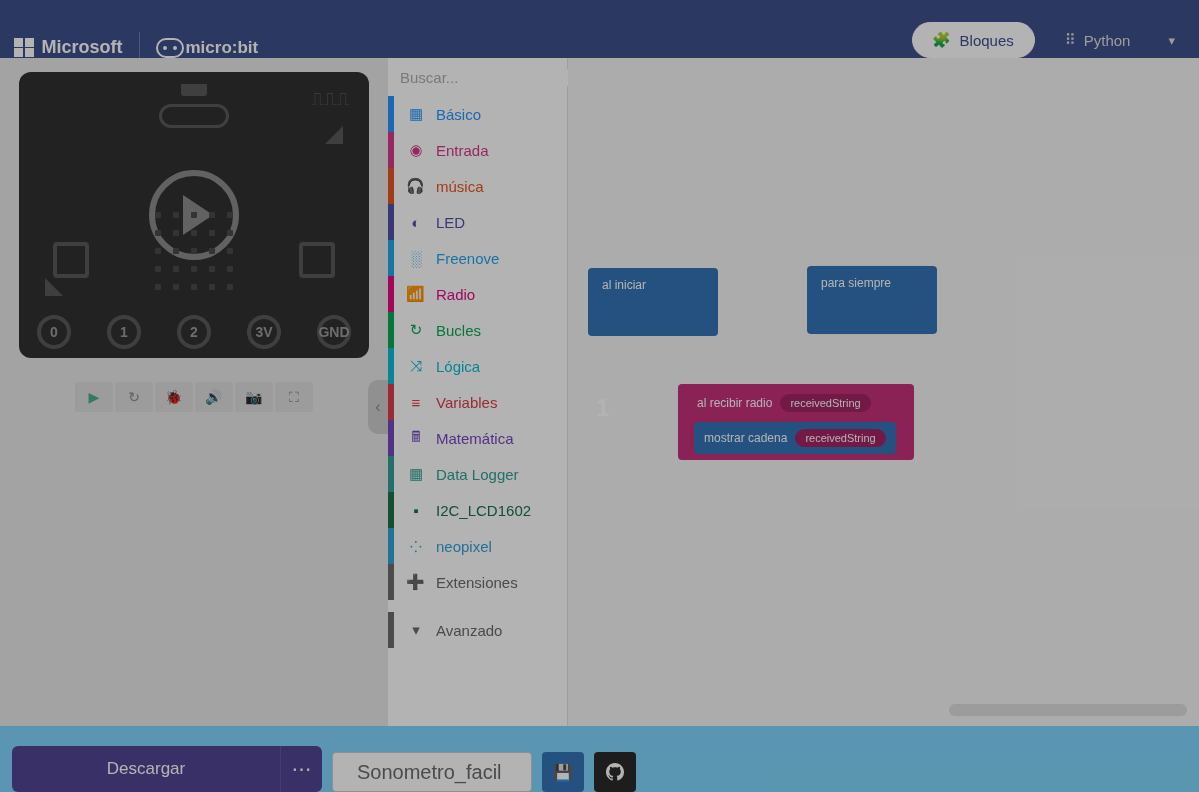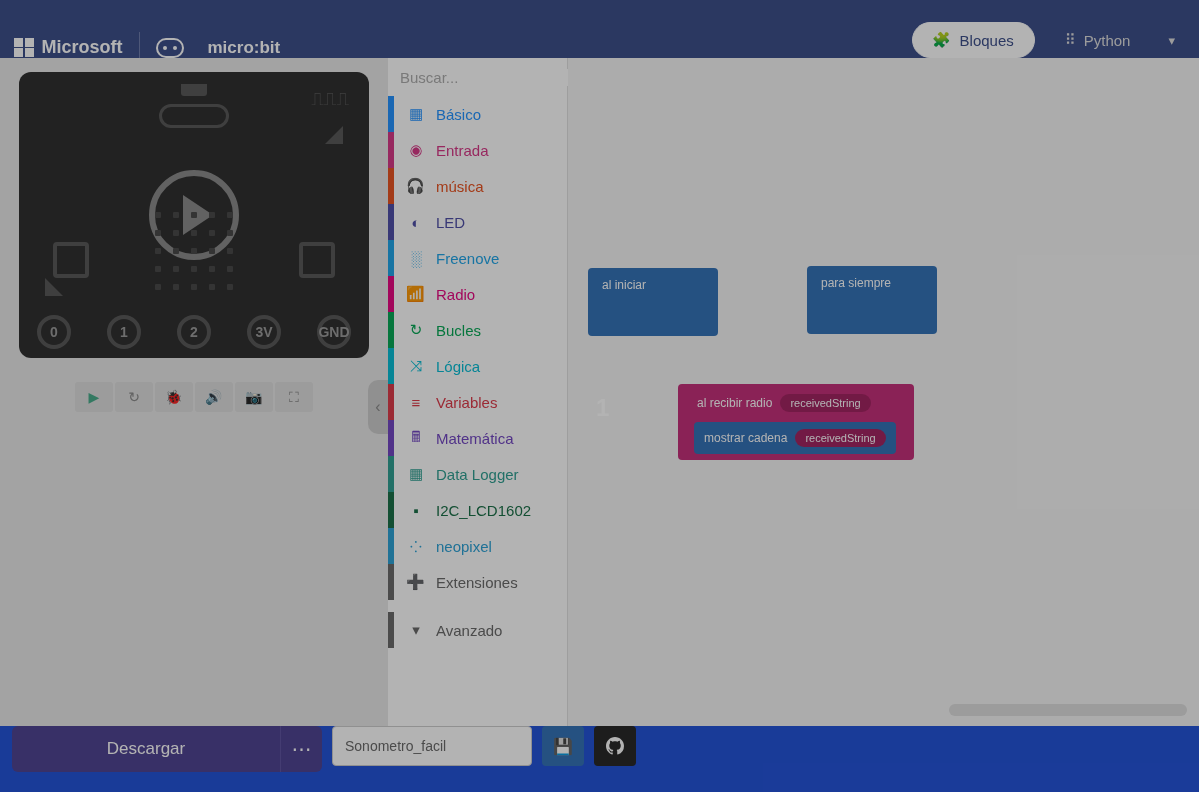--- a/index.html
+++ b/index.html
@@ -2,21 +2,21 @@
 <html><head>
 <meta charset="utf-8">
 <style>
 *{margin:0;padding:0;box-sizing:border-box;font-family:"Segoe UI",Arial,sans-serif}
 body{width:1199px;height:792px;background:#f8f8f8;overflow:hidden;position:relative}
 .header{height:58px;background:#374a87;display:flex;align-items:flex-end;padding:0 14px;color:#fff}
 .ms-logo{display:flex;align-items:center;gap:8px;font-size:18px;font-weight:600}
 .ms-sq{display:grid;grid-template-columns:9px 9px;grid-template-rows:9px 9px;gap:1.5px}
 .ms-sq span{background:#fff}
 .divider{width:1px;height:26px;background:#6a7aaa;margin:0 16px}
-.mb-logo{display:flex;align-items:center;gap:24px;font-size:17px;font-weight:600}
+.mb-logo{display:flex;align-items:center;gap:2px;font-size:17px;font-weight:600}
 .mb-icon{width:28px;height:20px;border:2px solid #fff;border-radius:10px;position:relative}
 .mb-icon::before,.mb-icon::after{content:"";position:absolute;width:4px;height:4px;background:#fff;border-radius:50%;top:6px}
 .mb-icon::before{left:5px}.mb-icon::after{right:5px}
 .spacer{flex:1}
 .lang-toggle{display:flex;align-items:center;gap:10px}
 .lang-btn{display:flex;align-items:center;gap:8px;padding:8px 20px;border-radius:22px;font-size:15px;cursor:pointer}
 .lang-blocks{background:#fff;color:#374a87;border:1px solid #fff}
 .lang-python{color:#ddd;padding-right:12px}
 .chev{color:#ddd;font-size:13px;margin-left:6px;padding:6px 10px}
 .main{display:flex;height:668px}
@@ -69,25 +69,25 @@
 .block-forever{background:#2f6fb5;left:239px;top:208px;width:130px}
 .block-inner{position:absolute;background:#c32a76;border-radius:4px;padding:7px 10px;left:16px;top:36px;display:flex;align-items:center;gap:6px;white-space:nowrap}
 .pill{background:#fff;color:#333;border-radius:12px;padding:2px 10px;font-weight:700;font-size:11px}
 .pill-str{background:#fff;color:#333;border-radius:12px;padding:2px 10px;font-size:11px}
 .block-receive{background:#c32a76;left:110px;top:326px;width:236px;padding:10px 14px 48px 19px}
 .block-receive-head{display:flex;align-items:center;gap:8px}
 .var-pill{background:#a01e5e;border-radius:12px;padding:3px 10px;font-size:11px;color:#fff}
 .block-show{position:absolute;background:#2f6fb5;border-radius:4px;padding:7px 10px;left:16px;top:38px;display:flex;align-items:center;gap:8px;white-space:nowrap}
 .ws-num{position:absolute;left:28px;top:336px;color:#fff;font-size:24px;font-weight:700}
 .scroll-h{position:absolute;bottom:10px;right:12px;width:238px;height:12px;background:#ddd;border-radius:6px}
-.footer{position:absolute;bottom:0;left:0;right:0;height:66px;background:#1d4ed8;display:flex;align-items:flex-start;padding:0 12px;gap:10px}
+.footer{position:absolute;bottom:0;left:0;right:0;height:66px;background:#7dd3fc;display:flex;align-items:flex-end;padding:0 12px;gap:10px}
 .dl-btn{width:310px;height:46px;background:#4b3f8f;border-radius:6px;display:flex;align-items:center;cursor:pointer}
 .dl-main{flex:1;text-align:center;color:#fff;font-size:17px}
 .dl-more{width:42px;height:46px;display:flex;align-items:center;justify-content:center;color:#fff;font-size:20px;border-left:1px solid #5c50a0}
-.proj-name{flex:0 0 200px;height:40px;background:#fff;border:1px solid #ccc;border-radius:4px;padding:0 12px;font-size:14px;color:#666;display:flex;align-items:center}
+.proj-name{flex:0 0 200px;height:40px;background:#fff;border:1px solid #ccc;border-radius:4px;padding:0 24px;font-size:20px;color:#666;display:flex;align-items:center}
 .ft-btn{width:42px;height:40px;background:#2f6fb5;color:#fff;border-radius:4px;display:flex;align-items:center;justify-content:center;font-size:16px;cursor:pointer}
 .ft-btn.gh{background:#222}
 .dim-overlay{position:absolute;inset:0;background:rgba(20,20,20,0.32);pointer-events:none}
 </style>
 </head>
 <body>
 
 <div class="header">
   <div class="ms-logo">
     <div class="ms-sq">

